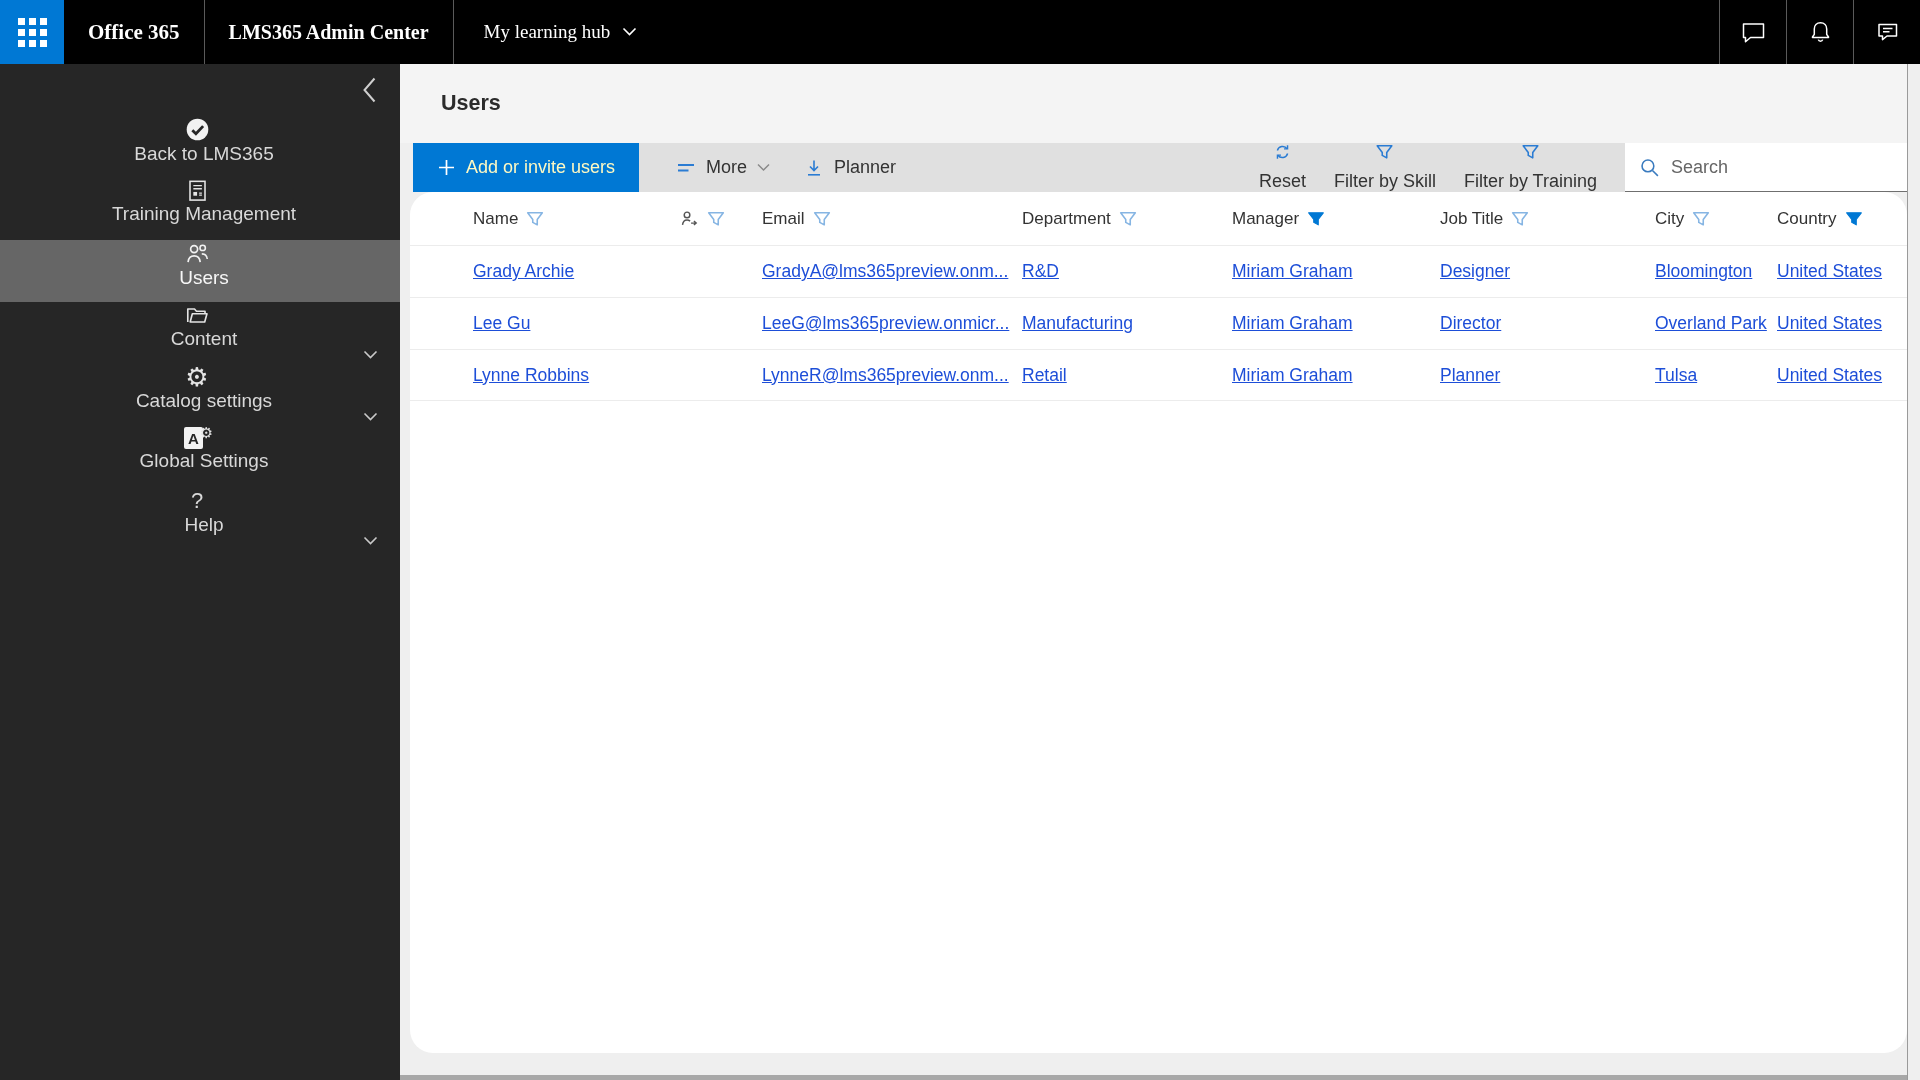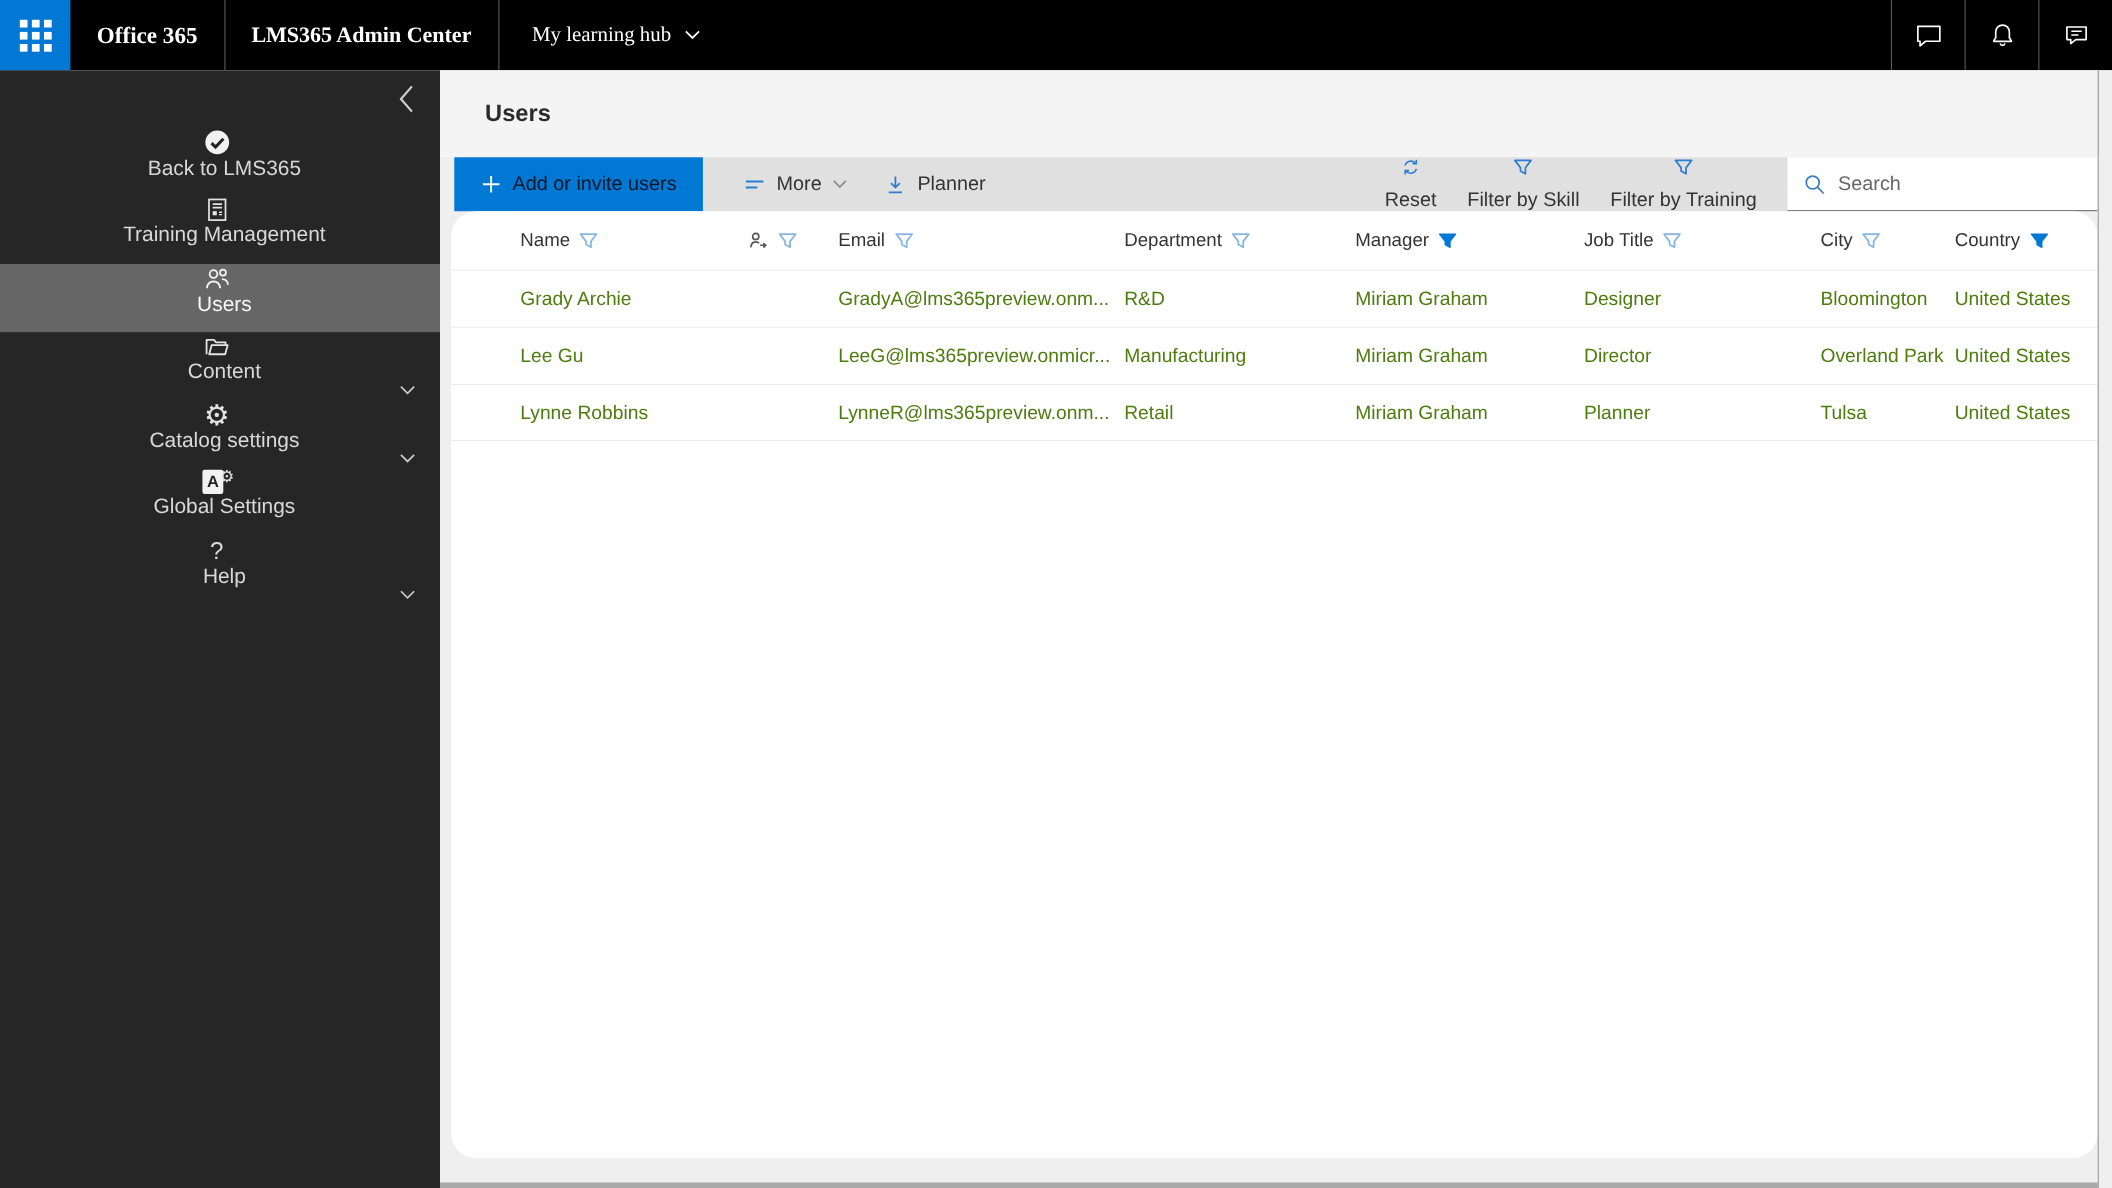--- a/index.html
+++ b/index.html
@@ -44,41 +44,41 @@
 
   
   .main { position:absolute; top:64px; left:400px; width:1520px; height:1016px; background:#efefef; }
   .title-band { position:absolute; top:0; left:0; width:1507px; height:79px; background:#f4f4f4; display:flex; align-items:center; }
   .page-title { margin-left:41px; font-size:21.5px; font-weight:700; color:#2b2b2b; }
   .right-gutter { position:absolute; top:0; right:0; width:13px; height:1016px; background:#efefef; border-left:1px solid #9a9a9a; }
 
   
   .toolbar { position:absolute; top:79px; left:13px; width:1494px; height:49px; background:#e0e0e0;
     display:flex; align-items:stretch; }
-  .btn-add { width:226px; background:#0078d4; color:#0f172a; border:none; font-size:18px;
+  .btn-add { width:226px; background:#0078d4; color:#fef9c3; border:none; font-size:18px;
     font-family:inherit; display:flex; align-items:center; justify-content:center; gap:10px; cursor:pointer; }
   .tbar-item { display:flex; align-items:center; gap:10px; padding:0 17px; font-size:18px; color:#333; cursor:pointer; }
   .tbar-item.first { margin-left:20px; }
   .tbar-right { margin-left:auto; display:flex; align-items:stretch; }
   .tbar-right .tbar-item { padding:0 14px;flex-direction:column; }
   .search-box { position:relative; width:282px; margin-left:14px; }
   .search-box input { width:100%; height:100%; border:none; border-bottom:1px solid #6f6f6f; background:#fff;
     font-family:Liberation Sans, sans-serif; font-size:18px; color:#333; padding:0 10px 0 46px; outline:none; }
   .search-box input::placeholder { color:#666; }
   .search-icon-wrap { position:absolute; left:14px; top:14px; pointer-events:none; }
 
   
   .table-panel { position:absolute; top:128px; left:10px; width:1497px; height:861px; background:#fff;border-radius:23px; }
   .tgrid { display:grid; grid-template-columns:207px 82px 260px 210px 208px 215px 122px 1fr;
     padding-left:63px; align-items:center; }
   .thead { height:53px; }
   .th { display:flex; align-items:center; gap:8px; font-size:17px; color:#333; cursor:pointer; }
   .tr { height:52px; border-top:1px solid #ececec; cursor:pointer; }
   .tr:last-of-type { border-bottom:1px solid #ececec; }
-  .td { font-size:17.5px; color:#4d7c0f; white-space:nowrap; overflow:hidden; padding-right:14px; }
+  .td { font-size:17.5px; color:#1d4ed8; white-space:nowrap; overflow:hidden; padding-right:14px;text-decoration:underline; }
   .funnel-outline path { fill:none; stroke:#86b5e3; stroke-width:1.4; }
   .funnel-active path { fill:#0078d4; stroke:#0078d4; stroke-width:1; }
 
   
   .bottom-strip { position:absolute; left:0; bottom:0; width:1507px; height:27px; background:#efefef; }
   .hscroll-thumb { position:absolute; left:0; bottom:0; width:1520px; height:5px; background:#a8a8a8; cursor:pointer; }
 
   svg { display:block; }
 </style>
 </head>

